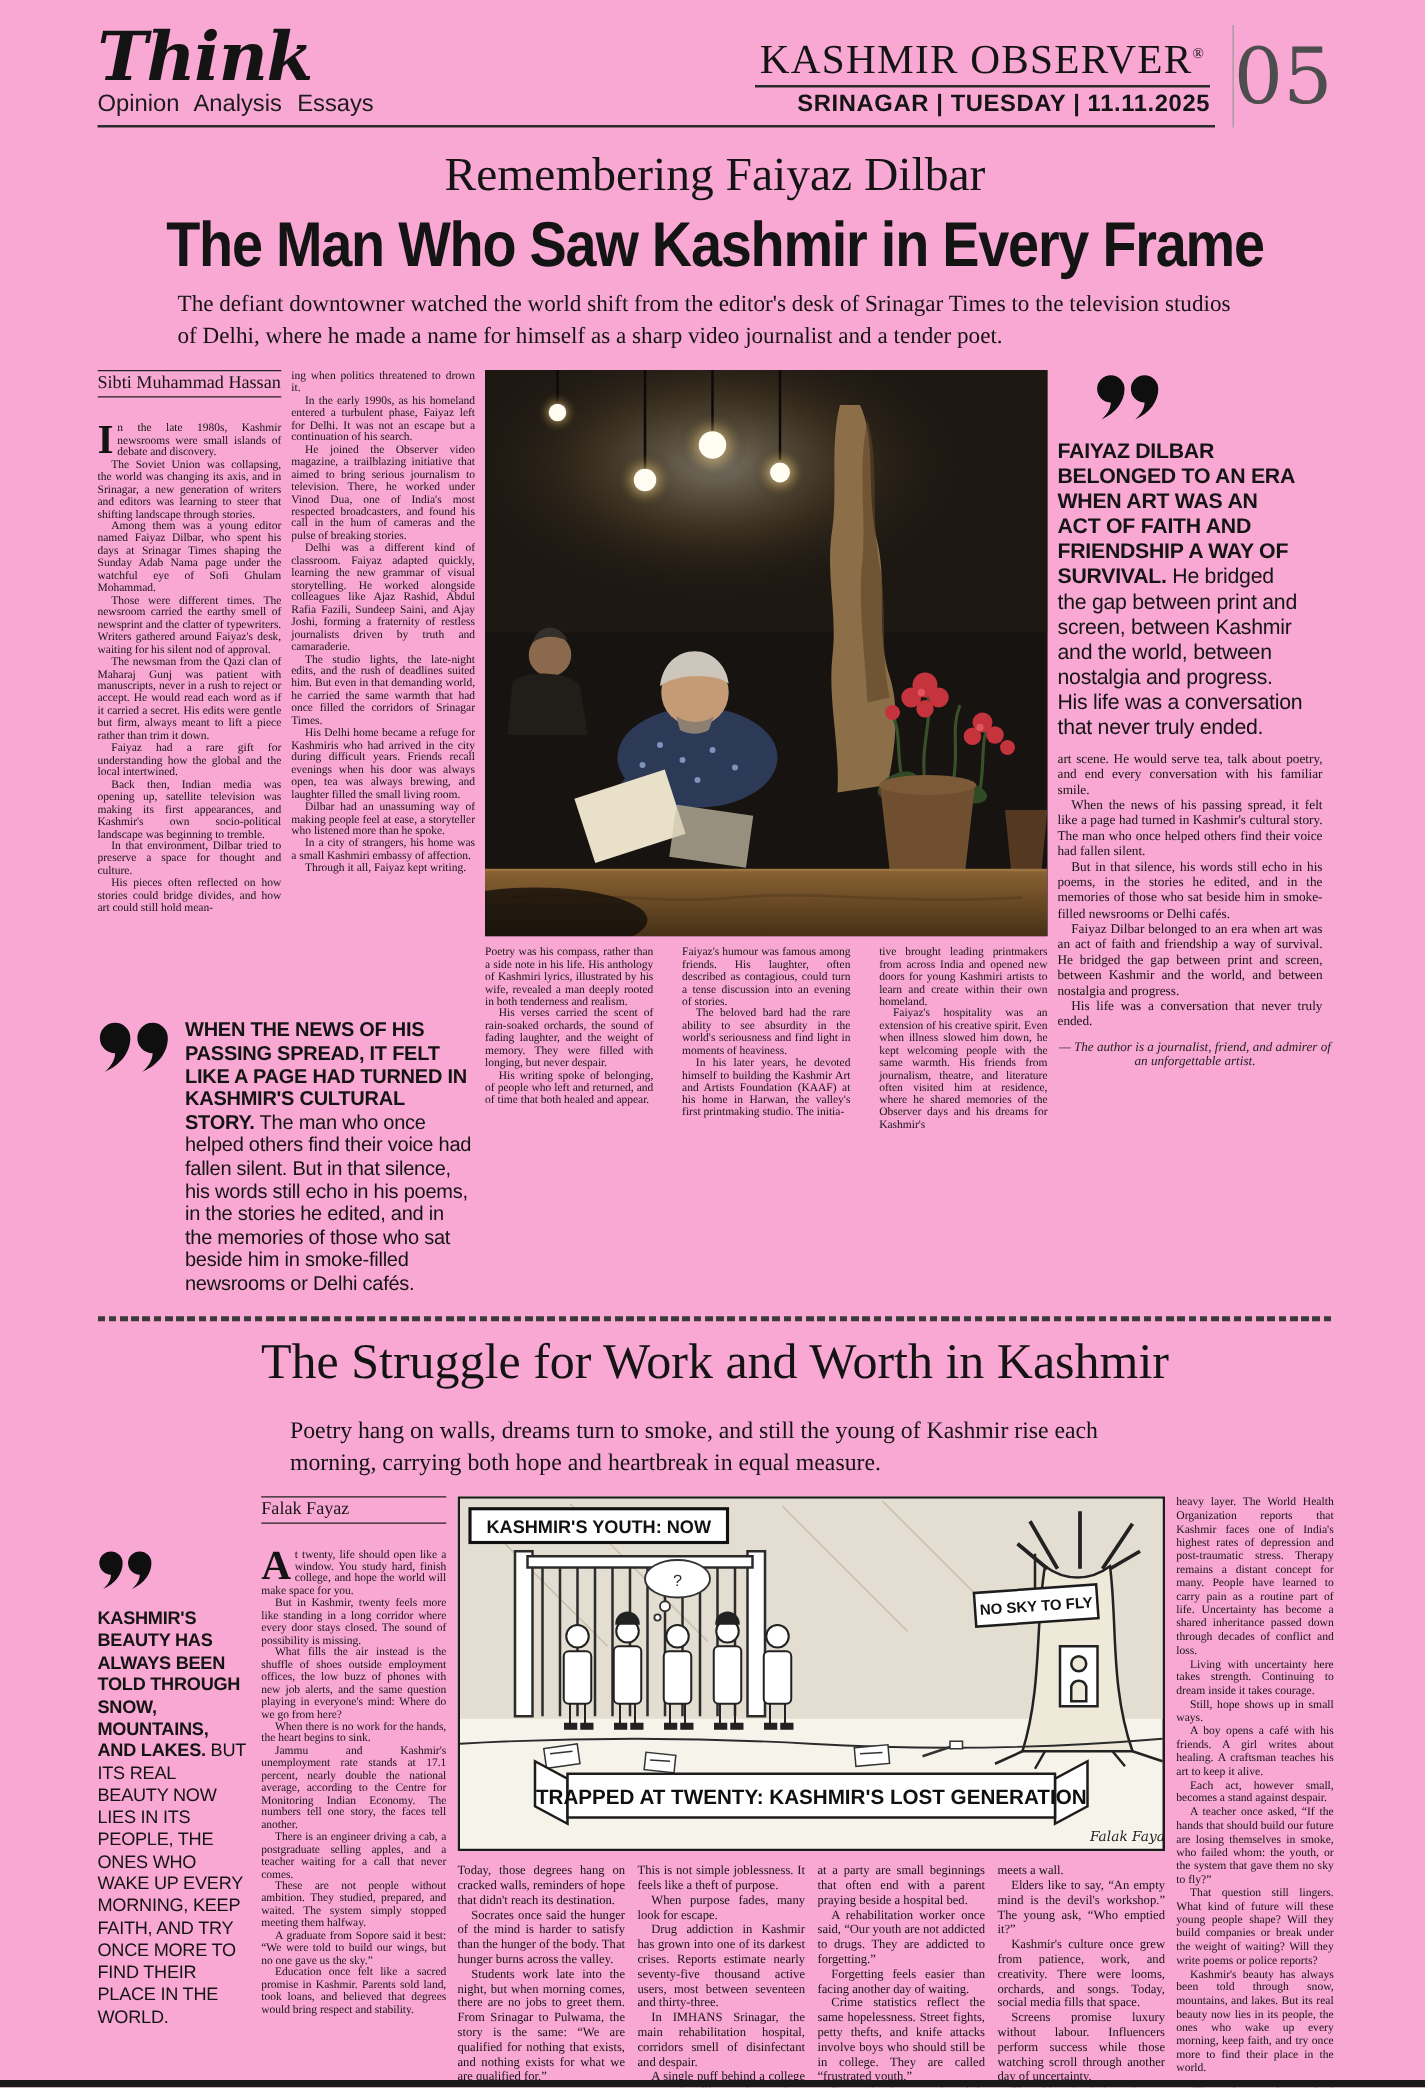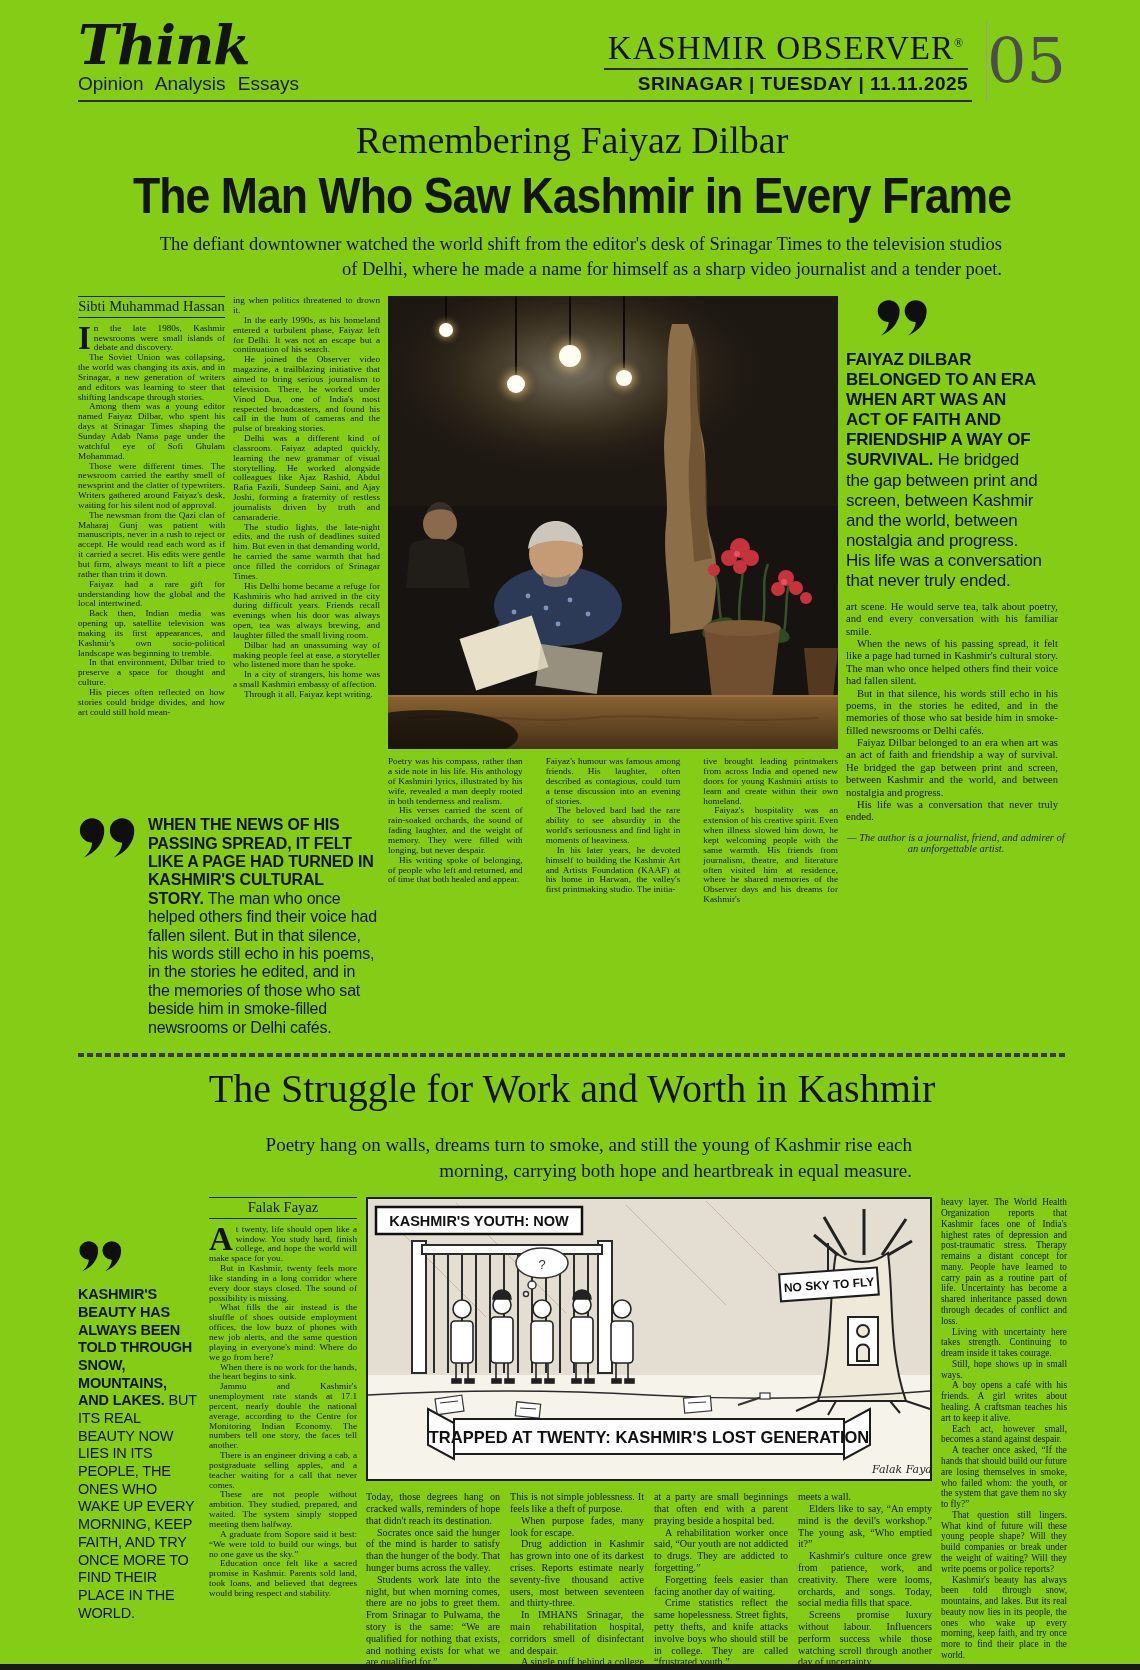--- a/index.html
+++ b/index.html
@@ -1,16 +1,16 @@
 <!DOCTYPE html>
 <html><head>
 <meta charset="utf-8">
 <style>
   html,body{margin:0;padding:0;background:#d9d9d9;}
-  .page{width:1140px;height:1670px;background:#84cc16;position:relative;overflow:hidden;
+  .page{width:1140px;height:1670px;background:#f9a8d4;position:relative;overflow:hidden;
         font-family:"Liberation Serif",serif;color:#141414;box-sizing:border-box;
         padding:20px 74px 0 78px;}
   
   .masthead{display:flex;align-items:stretch;}
   .mh-main{flex:1;display:flex;justify-content:space-between;align-items:flex-end;
            border-bottom:2px solid #2a2a2a;padding-bottom:5px;}
   .think-title{font-family:"DejaVu Serif",serif;font-style:italic;font-weight:700;
                font-size:54px;line-height:.95;letter-spacing:-1px;}
   .think-sub{font-family:"Liberation Sans",sans-serif;font-size:19px;color:#1b1b1b;
              word-spacing:7px;margin-top:2px;text-align:center;}
@@ -20,25 +20,25 @@
   .reg{font-size:12px;vertical-align:super;}
   .dateline{font-family:"Liberation Sans",sans-serif;font-weight:700;font-size:19px;
             letter-spacing:.5px;padding-top:3px;}
   .page-num{font-family:"DejaVu Serif",serif;font-size:62px;color:#4d4d4d;
             border-left:1px solid #9a9a9a;margin-left:14px;
             display:flex;align-items:center;line-height:1;}
   
   .a1-kicker{text-align:center;font-size:38px;margin-top:16px;}
   .a1-headline{text-align:center;font-family:"Liberation Sans",sans-serif;font-weight:700;
                font-size:46px;letter-spacing:-1px;margin:6px 0 10px;transform:scale(.97,1.1);}
-  .standfirst{text-align:right;font-size:18.5px;line-height:1.35;margin:0 auto 14px;}
+  .standfirst{text-align:left;font-size:18.5px;line-height:1.35;margin:0 auto 14px;}
   .a1-standfirst{max-width:860px;}
   
-  .byline{font-size:14.5px;text-align:center;border-top:1.5px solid #222;
-          border-bottom:1.5px solid #222;padding:2px 0;margin-bottom:6px;}
+  .byline{font-size:14.5px;text-align:left;border-top:1.5px solid #222;
+          border-bottom:1.5px solid #222;padding:2px 0;margin-bottom:20px;}
   .nwp{font-size:9.2px;line-height:1.07;text-align:justify;}
   .paras p{margin:0;text-indent:11px;}
   .paras p:first-child{text-indent:0;}
   .dropcap .paras p:first-child::first-letter{float:left;font-size:33px;line-height:26px;
           padding:1px 3px 0 0;font-weight:700;}
   .endnote{font-style:italic;font-size:10.5px;text-align:center;margin-top:8px;color:#222;}
   
   .a1-body{display:grid;grid-template-columns:302px 450px 220px;gap:8px;}
   .a1-cols{display:flex;gap:8px;height:512px;overflow:hidden;}
   .a1-cols .col{flex:1;}

